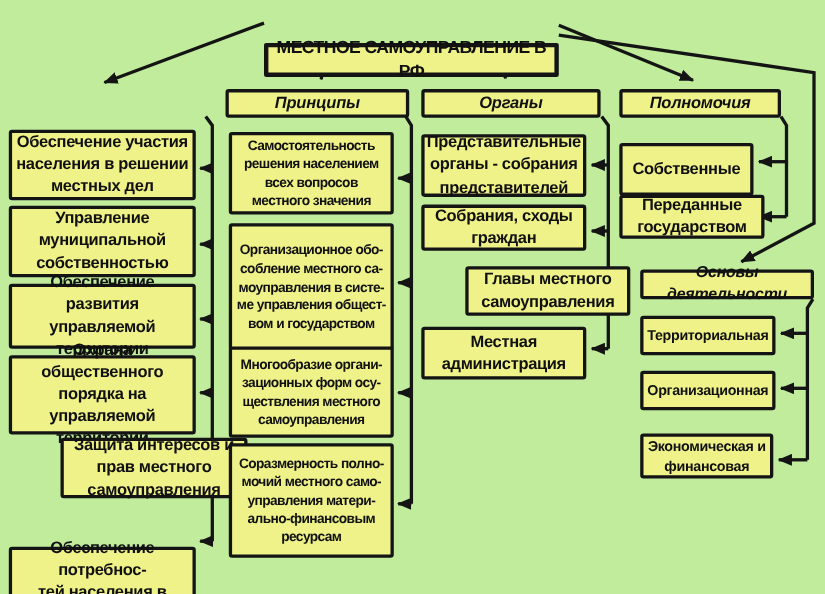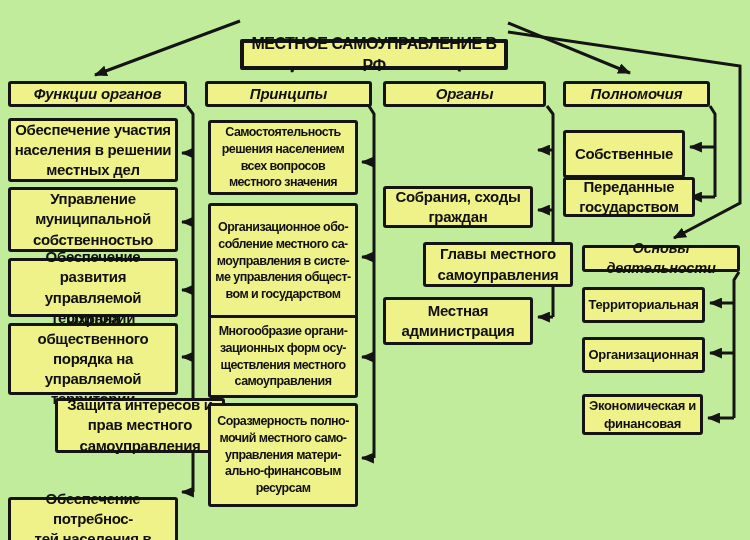--- a/index.html
+++ b/index.html
@@ -105,21 +105,20 @@
     <g>
       <path d="M739,272 L734,280 L734,418"></path>
       <path d="M734,303 L710,303" marker-end="url(#ah)"></path>
       <path d="M734,353 L710,353" marker-end="url(#ah)"></path>
       <path d="M734,418 L708,418" marker-end="url(#ah)"></path>
     </g>
   </svg>
 
   <div class="node title" style="left:240px;top:23px;width:268px;height:31px;margin-top:16px;">МЕСТНОЕ САМОУПРАВЛЕНИЕ В РФ</div>
 
-  <div class="node header" style="left:8px;top:81px;width:179px;height:26px;">Функции органов</div>
   <div class="node header" style="left:205px;top:81px;width:167px;height:26px;">Принципы</div>
   <div class="node header" style="left:383px;top:81px;width:163px;height:26px;">Органы</div>
   <div class="node header" style="left:563px;top:81px;width:147px;height:26px;">Полномочия</div>
 
   <div class="node" style="left:8px;top:118px;width:170px;height:64px;">Обеспечение участия
 населения в решении
 местных дел</div>
   <div class="node" style="left:8px;top:187px;width:170px;height:65px;">Управление
 муниципальной
 собственностью</div>
@@ -148,20 +147,23 @@
   <div class="node col2" style="left:208px;top:315px;width:150px;height:83px;">Многообразие органи-
 зационных форм осу-
 ществления местного
 самоуправления</div>
   <div class="node col2" style="left:208px;top:403px;width:150px;height:104px;">Соразмерность полно-
 мочий местного само-
 управления матери-
 ально-финансовым
 ресурсам</div>
 
+  <div class="node" style="left:383px;top:122px;width:150px;height:57px;">Представительные
+органы - собрания
+представителей</div>
   <div class="node" style="left:383px;top:186px;width:150px;height:42px;">Собрания, сходы
 граждан</div>
   <div class="node" style="left:383px;top:242px;width:150px;height:45px;margin-left:40px;">Главы местного
 самоуправления</div>
   <div class="node" style="left:383px;top:297px;width:150px;height:48px;">Местная
 администрация</div>
 
   <div class="node" style="left:563px;top:130px;width:122px;height:48px;">Собственные</div>
   <div class="node" style="left:563px;top:177px;width:132px;height:40px;">Переданные
 государством</div>

